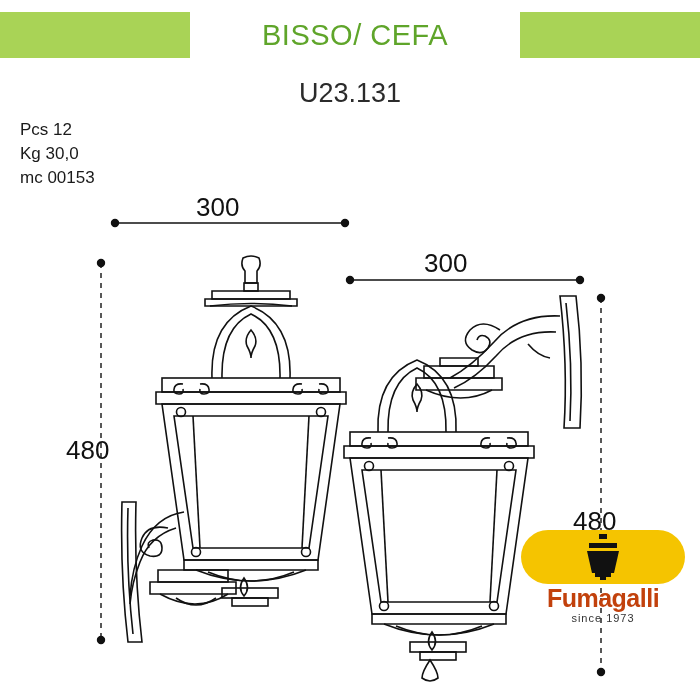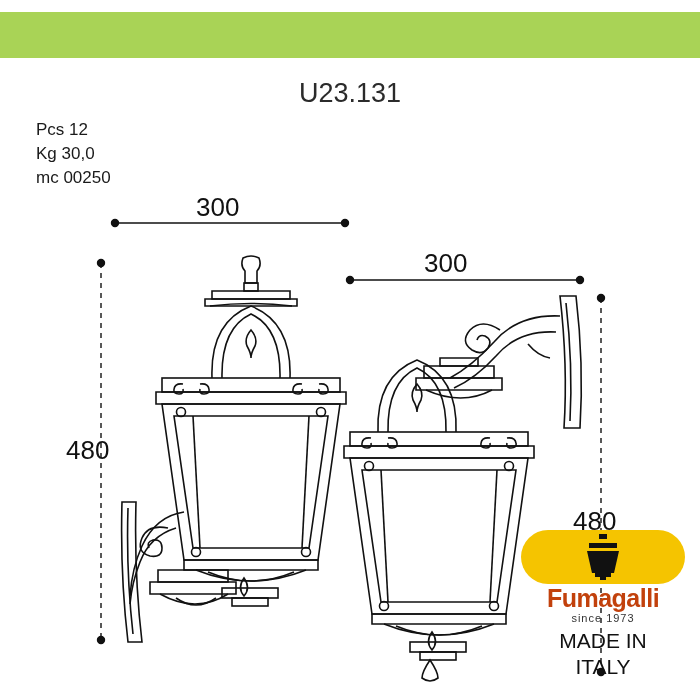--- a/index.html
+++ b/index.html
@@ -50,21 +50,21 @@
     left: 0;
     top: 78px;
     width: 700px;
     text-align: center;
     font-size: 27px;
     color: #2b2b2b;
   }
   
   .specs {
     position: absolute;
-    left: 36px;
+    left: 20px;
     top: 118px;
     font-size: 17px;
     color: #1a1a1a;
     line-height: 24px;
   }
   
   .dim {
     position: absolute;
     font-size: 26px;
     color: #111111;
@@ -139,26 +139,29 @@
     color: #111111;
     line-height: 26px;
   }
 </style>
 </head>
 <body>
 
 <div id="page">
 
   <div class="banner"></div>
+  <div class="banner-inner">
+    <div class="banner-title">BISSO/ CEFA</div>
+  </div>
   <div class="model-code">U23.131</div>
 
   <div class="specs">
     <div>Pcs 12</div>
     <div>Kg 30,0</div>
-    <div>mc 00250</div>
+    <div>mc 00153</div>
   </div>
 
   <div class="dim dim-300-left">300</div>
   <div class="dim dim-300-right">300</div>
   <div class="dim dim-480-left">480</div>
   <div class="dim dim-480-right">480</div>
 
   <svg class="layer" viewBox="0 0 700 700">
     <g fill="none" stroke="#111111" stroke-width="1.6">
 
@@ -289,19 +292,15 @@
         <rect x="22" y="0" width="8" height="5"></rect>
         <path d="M12 9 h28 v5 h-28 z"></path>
         <path d="M14 14 q12 -9 24 0 z"></path>
         <path d="M10 17 h32 l-5 22 h-22 z"></path>
         <rect x="18" y="39" width="16" height="4"></rect>
         <rect x="23" y="43" width="6" height="3"></rect>
       </g>
     </svg>
     <div class="logo-word">Fumagalli</div>
     <div class="logo-sub">since 1973</div>
-    <div class="logo-made">
-      <div>MADE IN</div>
-      <div>ITALY</div>
-    </div>
   </div>
 
 </div>
 
 </body></html>

